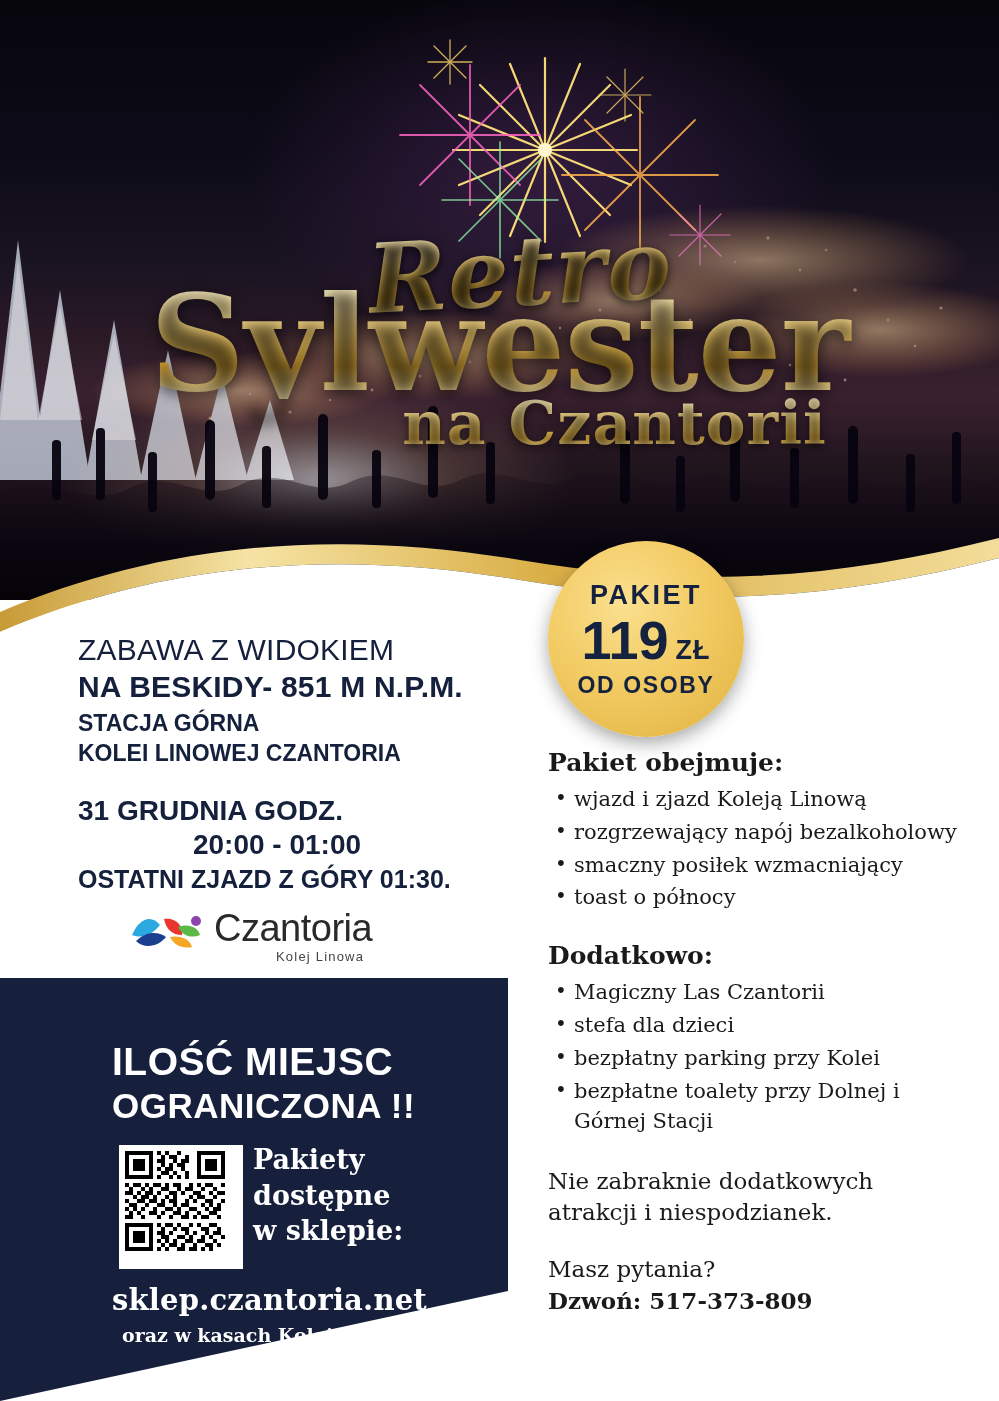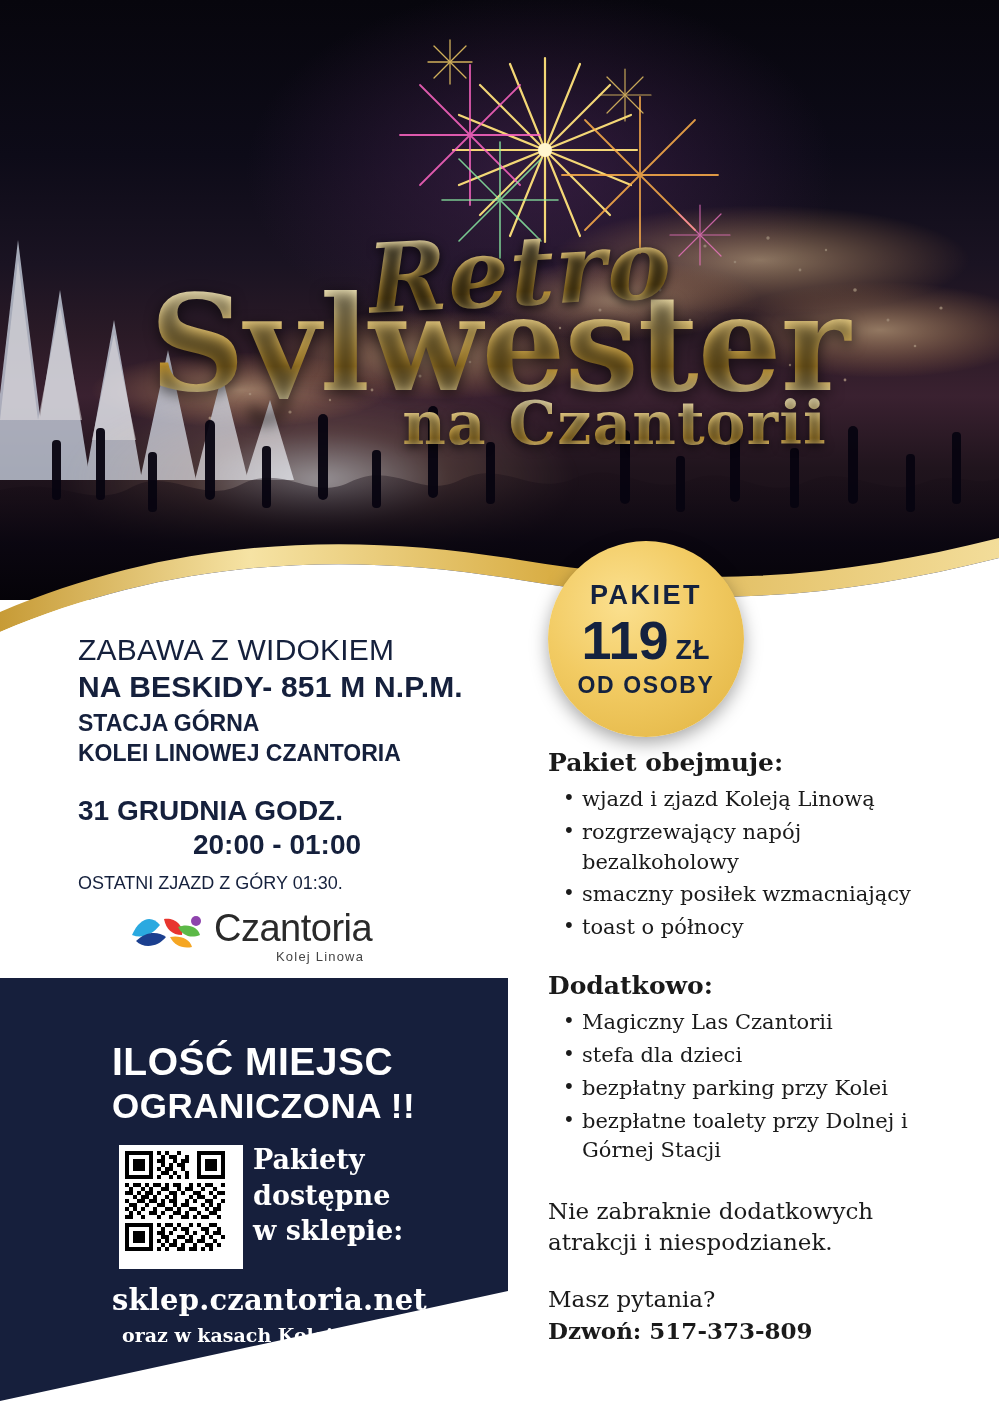--- a/index.html
+++ b/index.html
@@ -148,21 +148,21 @@
     left: 78px; top: 632px;
     width: 420px;
     color: #15203c;
   }
   .li-l1 { font-size: 30px; font-weight: normal; letter-spacing: .2px; line-height: 1.22; }
   .li-l2 { font-size: 30px; font-weight: bold; letter-spacing: .2px; line-height: 1.22; }
   .li-l3 { font-size: 23px; font-weight: bold; line-height: 1.3; margin-top: 4px; }
   .li-l4 { font-size: 23px; font-weight: bold; line-height: 1.3; }
   .li-date { font-size: 28px; font-weight: bold; margin-top: 26px; }
   .li-hours { font-size: 28px; font-weight: bold; text-align: center; width: 398px; margin-top: 2px; }
-  .li-last { font-size: 18px; font-weight: normal; margin-top: 12px; }
+  .li-last { font-size: 25px; font-weight: bold; margin-top: 4px; }
 
   
   .logo-wrap {
     position: absolute;
     left: 126px; top: 905px;
     width: 300px; height: 70px;
   }
   .logo-text {
     position: absolute;
     left: 88px; top: 2px;
@@ -228,21 +228,21 @@
     font-family: "DejaVu Serif", serif;
   }
   .rc-head {
     font-size: 25px;
     font-weight: bold;
     margin-bottom: 8px;
   }
   .rc-head.second { margin-top: 28px; }
   ul.rc-list {
     list-style: none;
-    margin: 8px; padding: 0;
+    margin: 0; padding: 0;
   }
   ul.rc-list li {
     position: relative;
     padding-left: 26px;
     font-size: 21px;
     line-height: 1.42;
     margin-bottom: 3px;
   }
   ul.rc-list li::before {
     content: "\2022";

